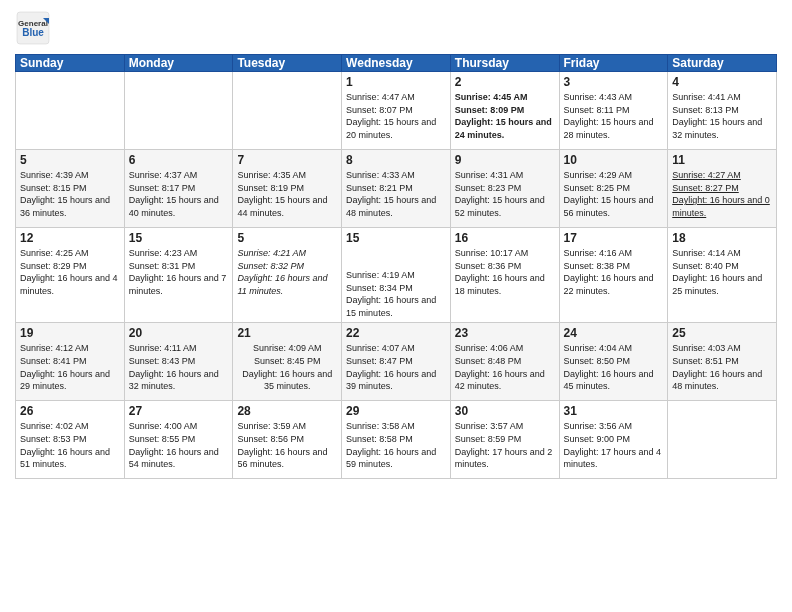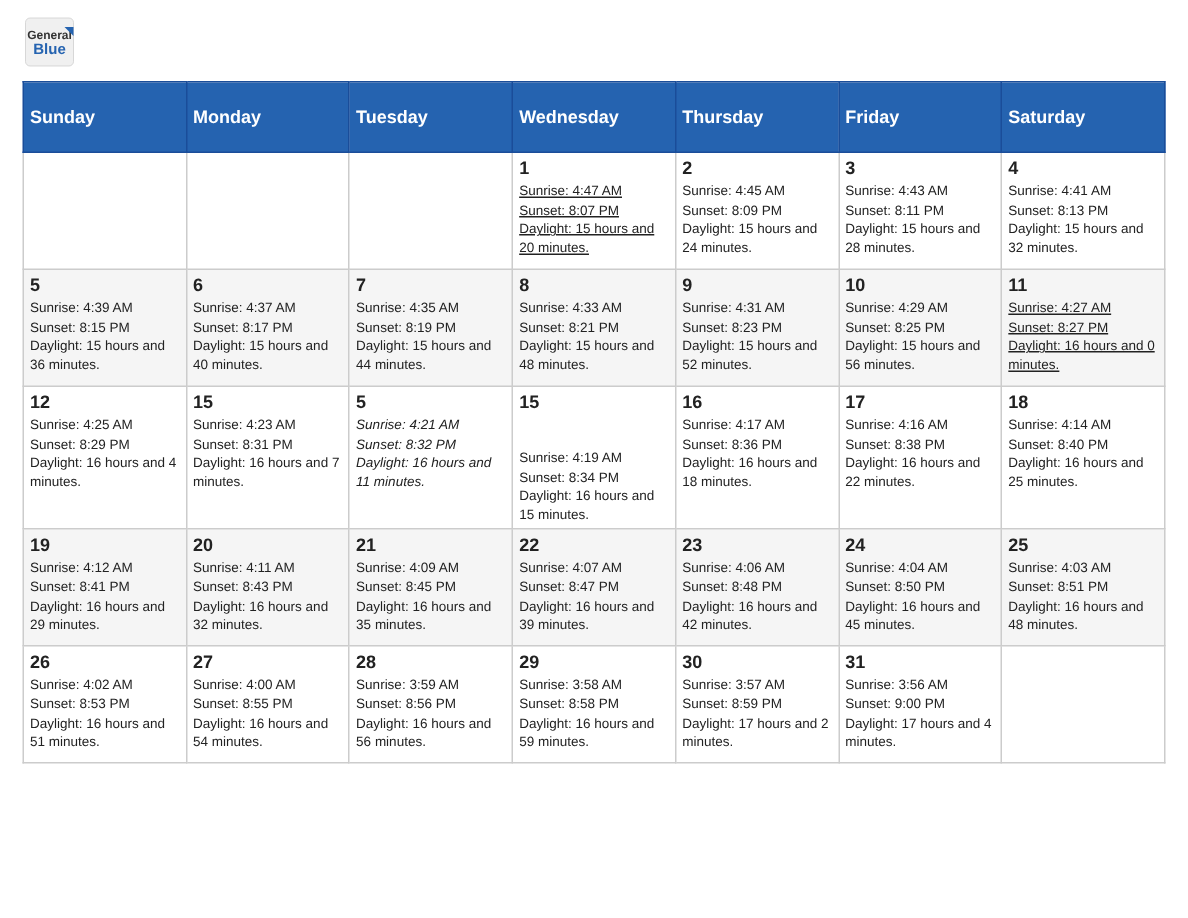--- a/index.html
+++ b/index.html
@@ -41,21 +41,21 @@
     .calendar {
       width: 100%;
       border-collapse: collapse;
       table-layout: fixed;
     }
     .calendar th {
       background-color: #2563b0;
       color: #fff;
       font-size: 12px;
       font-weight: bold;
-      padding: 16px 4px;
+      padding: 1px 4px;
       text-align: left;
       border: 1px solid #1a4d99;
     }
     .calendar td {
       border: 1px solid #ccc;
       vertical-align: top;
       padding: 3px 4px;
       font-size: 9.5px;
       color: #222;
       height: 78px;
@@ -114,27 +114,27 @@
         <th>Saturday</th>
       </tr>
     </thead>
     <tbody id="calendar-body">
     <tr>
           <td class="empty-cell"></td>
           <td class="empty-cell"></td>
           <td class="empty-cell"></td>
           <td>
             <span class="day-num">1</span>
-            <div class="day-info" style="white-space: pre-line; text-decoration: underline;">Sunrise: 4:47 AM
+            <div class="day-info" style="white-space: pre-line;">Sunrise: 4:47 AM
 Sunset: 8:07 PM
 Daylight: 15 hours and 20 minutes.</div>
           </td>
           <td>
             <span class="day-num">2</span>
-            <div class="day-info" style="white-space: pre-line;">Sunrise: 4:45 AM
+            <div class="day-info" style="white-space: pre-line; font-weight: bold;">Sunrise: 4:45 AM
 Sunset: 8:09 PM
 Daylight: 15 hours and 24 minutes.</div>
           </td>
           <td>
             <span class="day-num">3</span>
             <div class="day-info" style="white-space: pre-line;">Sunrise: 4:43 AM
 Sunset: 8:11 PM
 Daylight: 15 hours and 28 minutes.</div>
           </td>
           <td>
@@ -208,21 +208,21 @@
 Daylight: 16 hours and 11 minutes.</div>
           </td>
           <td>
             <span class="day-num">15</span>
             <div class="day-info" style="white-space: pre-line; margin-top: 24px;">Sunrise: 4:19 AM
 Sunset: 8:34 PM
 Daylight: 16 hours and 15 minutes.</div>
           </td>
           <td>
             <span class="day-num">16</span>
-            <div class="day-info" style="white-space: pre-line;">Sunrise: 4:17 AM
+            <div class="day-info" style="white-space: pre-line;">Sunrise: 10:17 AM
 Sunset: 8:36 PM
 Daylight: 16 hours and 18 minutes.</div>
           </td>
           <td>
             <span class="day-num">17</span>
             <div class="day-info" style="white-space: pre-line;">Sunrise: 4:16 AM
 Sunset: 8:38 PM
 Daylight: 16 hours and 22 minutes.</div>
           </td>
           <td>
@@ -240,21 +240,21 @@
 Daylight: 16 hours and 29 minutes.</div>
           </td>
           <td>
             <span class="day-num">20</span>
             <div class="day-info" style="white-space: pre-line;">Sunrise: 4:11 AM
 Sunset: 8:43 PM
 Daylight: 16 hours and 32 minutes.</div>
           </td>
           <td>
             <span class="day-num">21</span>
-            <div class="day-info" style="white-space: pre-line;">Sunrise: 4:09 AM
+            <div class="day-info" style="white-space: pre-line; text-align: center;">Sunrise: 4:09 AM
 Sunset: 8:45 PM
 Daylight: 16 hours and 35 minutes.</div>
           </td>
           <td>
             <span class="day-num">22</span>
             <div class="day-info" style="white-space: pre-line;">Sunrise: 4:07 AM
 Sunset: 8:47 PM
 Daylight: 16 hours and 39 minutes.</div>
           </td>
           <td>

